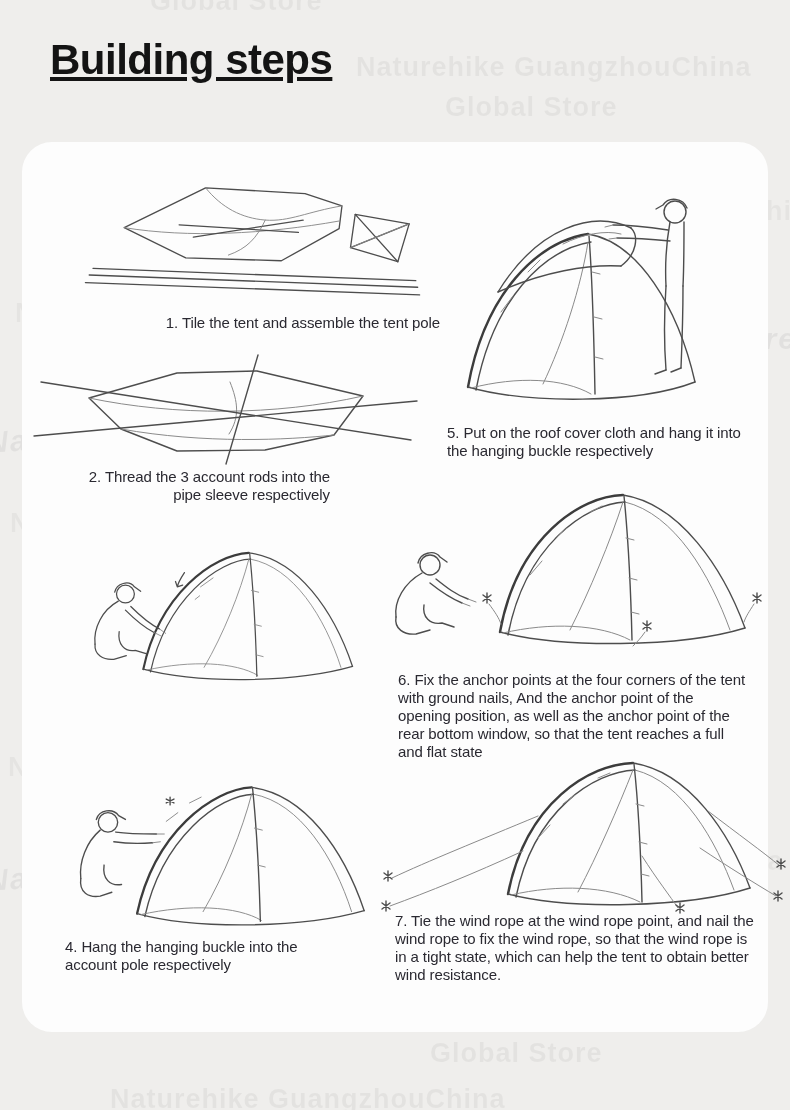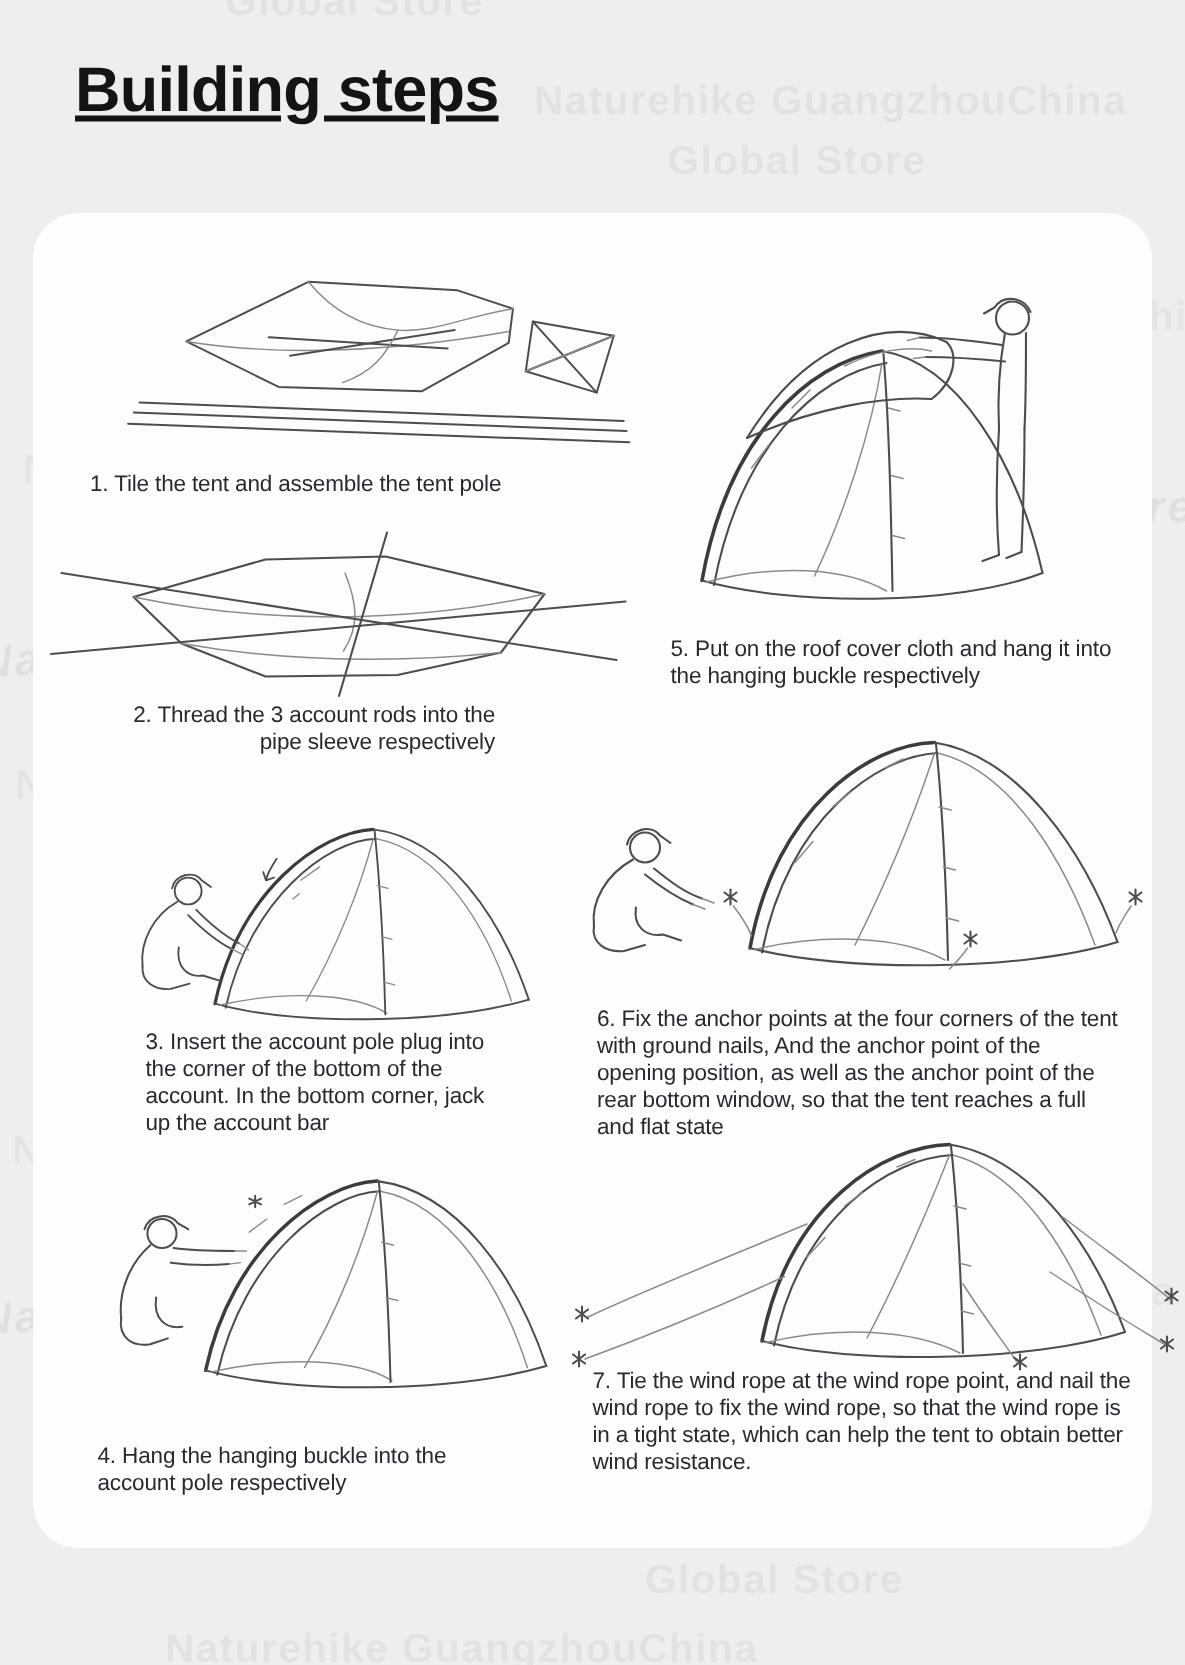--- a/index.html
+++ b/index.html
@@ -21,21 +21,21 @@
     width:746px;height:890px;
     background:#fdfdfd;border-radius:30px;
   }
   .illus{position:absolute;}
   .illus svg{display:block;width:100%;height:100%;}
   .caption{
     position:absolute;
     font-size:15px;line-height:18px;color:#2a2931;
     letter-spacing:-0.1px;
   }
-  .caption.center{text-align:left;}
+  .caption.center{text-align:right;}
   
   svg .ln{fill:none;stroke:#4d4d4d;stroke-width:1.4;stroke-linecap:round;stroke-linejoin:round;}
   svg .ln-thin{fill:none;stroke:#8a8a8a;stroke-width:1;stroke-linecap:round;stroke-linejoin:round;}
   svg .ln-bold{fill:none;stroke:#3c3c3c;stroke-width:2.4;stroke-linecap:round;stroke-linejoin:round;}
   
   .wm{
     position:absolute;white-space:nowrap;
     font-size:27px;font-weight:bold;color:#000;opacity:0.045;
     letter-spacing:1px;
   }
@@ -125,21 +125,20 @@
         <path class="ln" d="M-12,-2 C-10,-12 4,-16 10,-8 L17,-3"></path>
         <path class="ln" d="M-8,8 C-26,18 -36,38 -34,56"></path>
         <path class="ln" d="M-34,56 C-35,68 -25,74 -13,73 L1,69"></path>
         <path class="ln" d="M-7,42 C-9,56 -1,65 11,63 L24,67"></path>
         <path class="ln" d="M6,14 C16,24 26,33 38,39"></path>
         <path class="ln" d="M0,18 C10,28 20,37 32,43"></path>
         <path class="ln-thin" d="M32,43 l8,4 M38,39 l7,5"></path>
       </g>
     </svg>
   </div>
-  <div class="caption" style="left:97px;top:686px;width:240px;">3. Insert the account pole plug into the corner of the bottom of the account. In the bottom corner, jack up the account bar</div>
 
   <div class="illus" style="left:55px;top:768px;width:335px;height:165px;">
     <svg viewBox="0 0 340 170">
       <path class="ln-bold" d="M82,150 C100,66 160,22 200,20"></path>
       <path class="ln" d="M90,153 C108,72 166,28 202,27"></path>
       <path class="ln" d="M200,20 C255,27 295,85 316,147"></path>
       <path class="ln-thin" d="M202,27 C250,36 285,92 303,148"></path>
       <path class="ln" d="M82,150 C140,166 250,166 316,147"></path>
       <path class="ln-thin" d="M86,151 C135,140 185,142 210,157"></path>
       <path class="ln" d="M201,21 C206,70 208,120 209,158"></path>
@@ -154,21 +153,21 @@
         <path class="ln" d="M-12,-3 C-9,-13 5,-15 11,-7 L18,-3"></path>
         <path class="ln" d="M-8,8 C-22,20 -30,40 -28,58"></path>
         <path class="ln" d="M-28,58 C-30,72 -20,78 -8,76 L4,72"></path>
         <path class="ln" d="M-4,44 C-6,58 2,66 14,64"></path>
         <path class="ln" d="M8,10 C22,12 36,12 50,12"></path>
         <path class="ln" d="M6,20 C20,22 34,22 46,21"></path>
         <path class="ln-thin" d="M50,12 l8,0 M46,21 l8,-1"></path>
       </g>
     </svg>
   </div>
-  <div class="caption" style="left:65px;top:938px;width:250px;margin-top:24px;">4. Hang the hanging buckle into the account pole respectively</div>
+  <div class="caption" style="left:65px;top:938px;width:250px;">4. Hang the hanging buckle into the account pole respectively</div>
 
   <div class="illus" style="left:443px;top:172px;width:315px;height:245px;">
     <svg viewBox="0 0 315 245">
 
       <path class="ln-bold" d="M25,215 C42,120 95,70 145,62"></path>
       <path class="ln" d="M33,218 C50,128 100,78 148,70"></path>
       <path class="ln" d="M145,62 C195,70 235,135 252,210"></path>
       <path class="ln" d="M25,215 C85,232 195,232 252,210"></path>
       <path class="ln-thin" d="M28,216 C75,204 120,206 148,222"></path>
       <path class="ln" d="M146,64 C150,115 151,170 152,222"></path>

